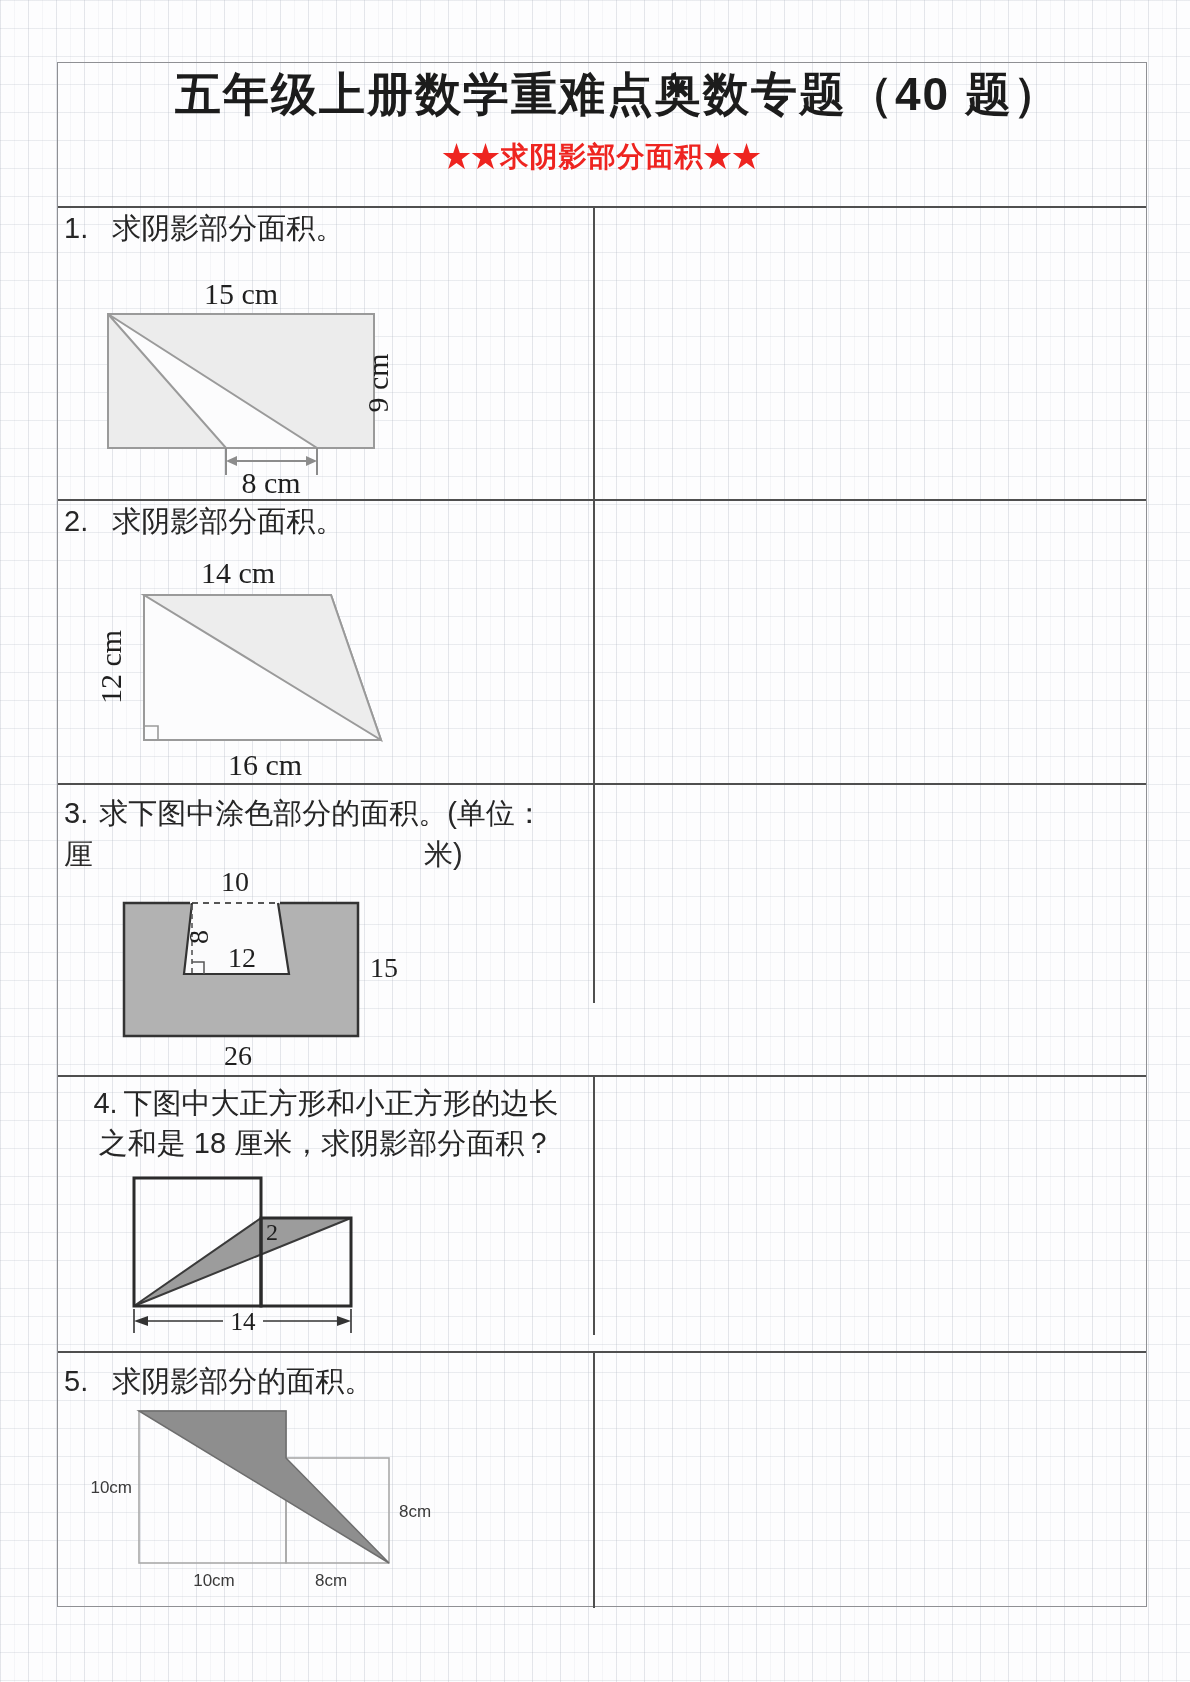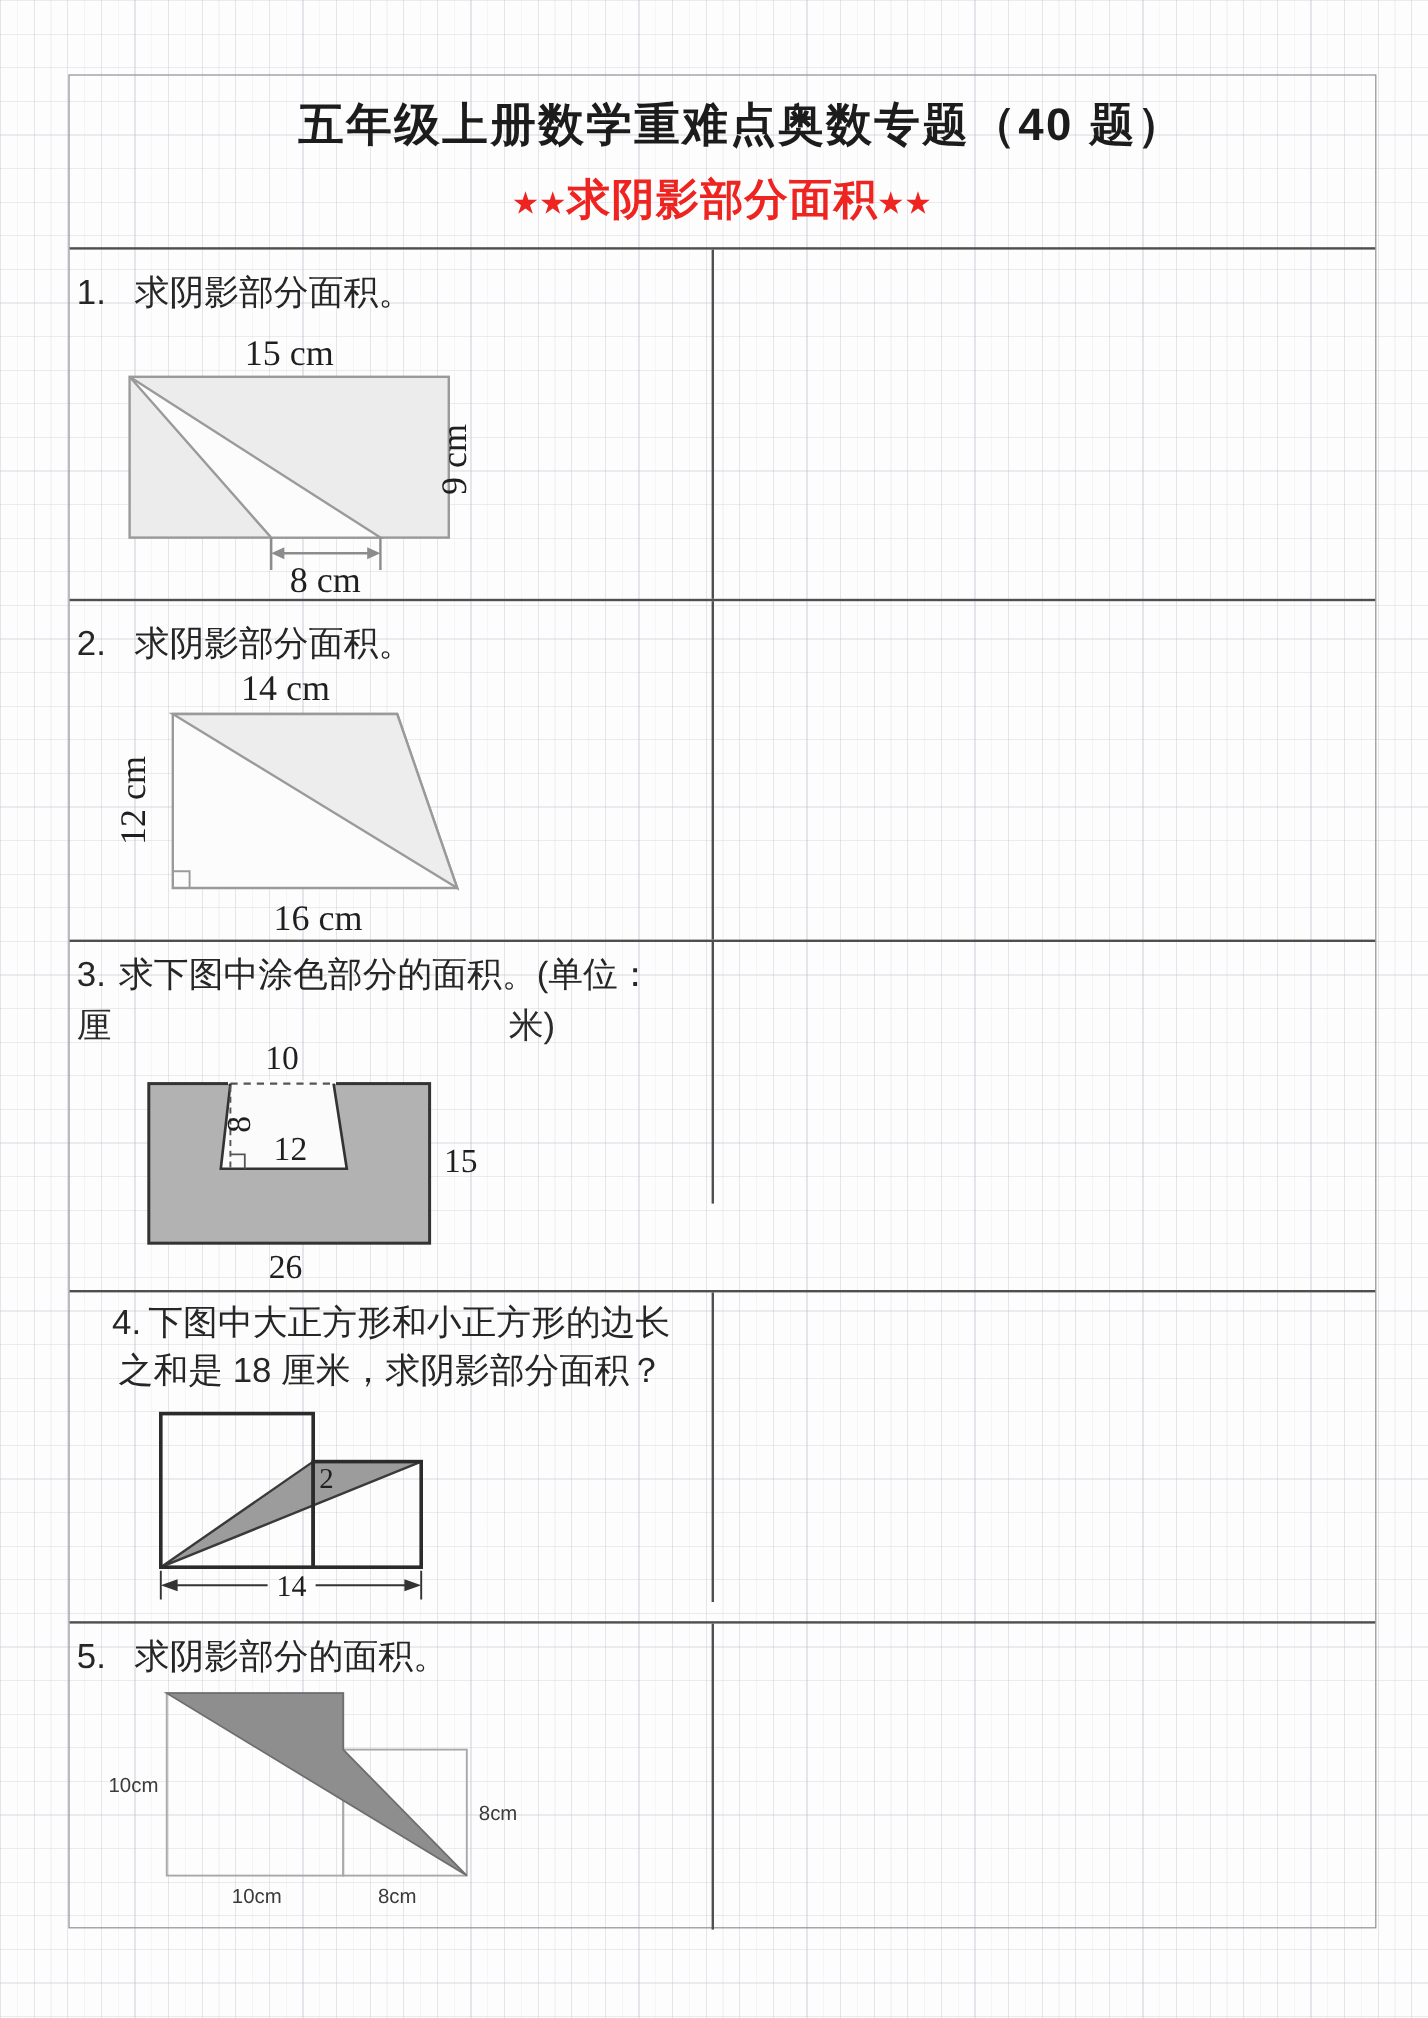--- a/index.html
+++ b/index.html
@@ -12,38 +12,37 @@
       repeating-linear-gradient(to right, rgba(183,189,200,.12) 0 1px, transparent 1px 14px);
     font-family:"Liberation Sans", sans-serif;
     color:#2b2b2b;
   }
   .sheet{
     position:absolute;left:57px;top:62px;width:1090px;height:1545px;
     border:1px solid #8f9094;box-sizing:border-box;
   }
   .hdr{position:absolute;left:0;top:0;width:100%;height:143px;text-align:center;}
   .hdr .title{
-    margin-top:16px;font-size:38px;font-weight:bold;letter-spacing:2px;
+    margin-top:1px;font-size:46px;font-weight:bold;letter-spacing:2px;
     color:#1c1c1c;font-family:"Liberation Sans",sans-serif;padding-left:32px;
   }
   .hdr .subtitle{
-    margin-top:12px;font-size:36px;font-weight:bold;letter-spacing:1px;
+    margin-top:12px;font-size:28px;font-weight:bold;letter-spacing:1px;
     color:#ee2420;
-    font-family:Liberation Mono, monospace;
   }
   .row{position:absolute;left:0;width:100%;border-top:2px solid #4f4f4f;box-sizing:border-box;display:flex;}
   #row1{top:143px;height:293px;}
   #row2{top:436px;height:284px;}
   #row3{top:720px;height:220px;}
   #row4{top:1012px;height:260px;text-align:center;}
   #row5{top:1288px;height:257px;gap:46px;}
   .cell-l{position:relative;width:537px;border-right:2px solid #4f4f4f;box-sizing:border-box;}
   .cell-r{flex:1;}
   .ptext{
-    position:absolute;left:6px;top:16px;font-size:29px;line-height:40px;
+    position:absolute;left:6px;top:0;font-size:29px;line-height:40px;
     color:#262626;white-space:nowrap;
   }
   .num{display:inline-block;}
   .gap-w .num{margin-right:24px;}
   .gap-m .num{margin-right:11px;}
   .gap-s .num{margin-right:6px;}
   .fig{position:absolute;left:0;top:0;pointer-events:none;}
   .dimserif{font-family:"Liberation Serif","DejaVu Serif",serif;fill:#1f1f1f;}
   .dimsans{font-family:"Liberation Sans",sans-serif;fill:#3a3a3a;}
   .l2wrap{position:absolute;left:6px;top:50px;font-size:29px;white-space:nowrap;}

